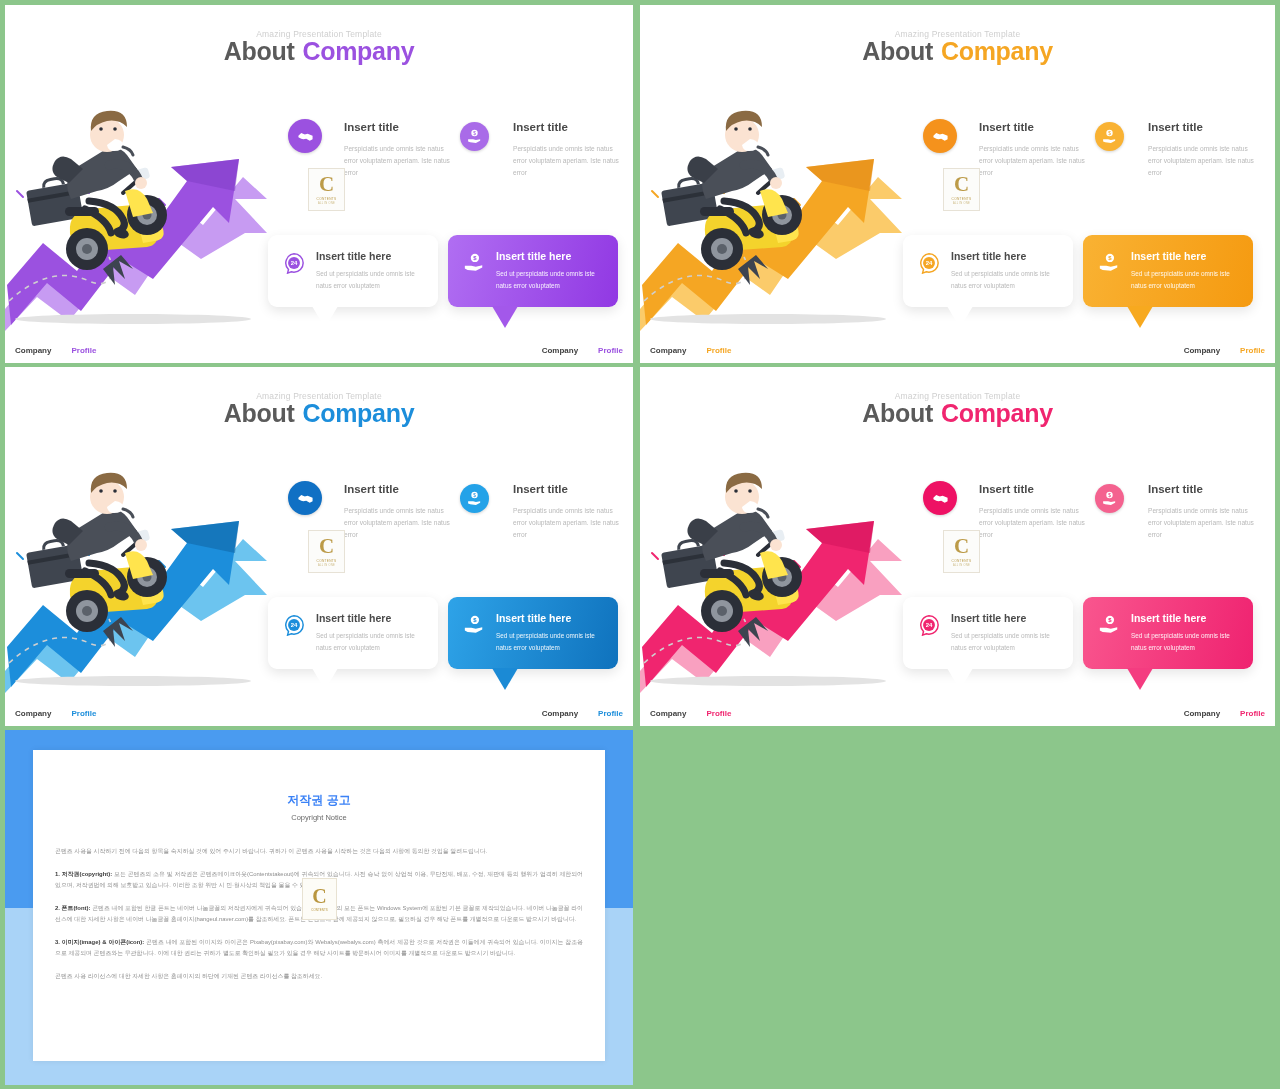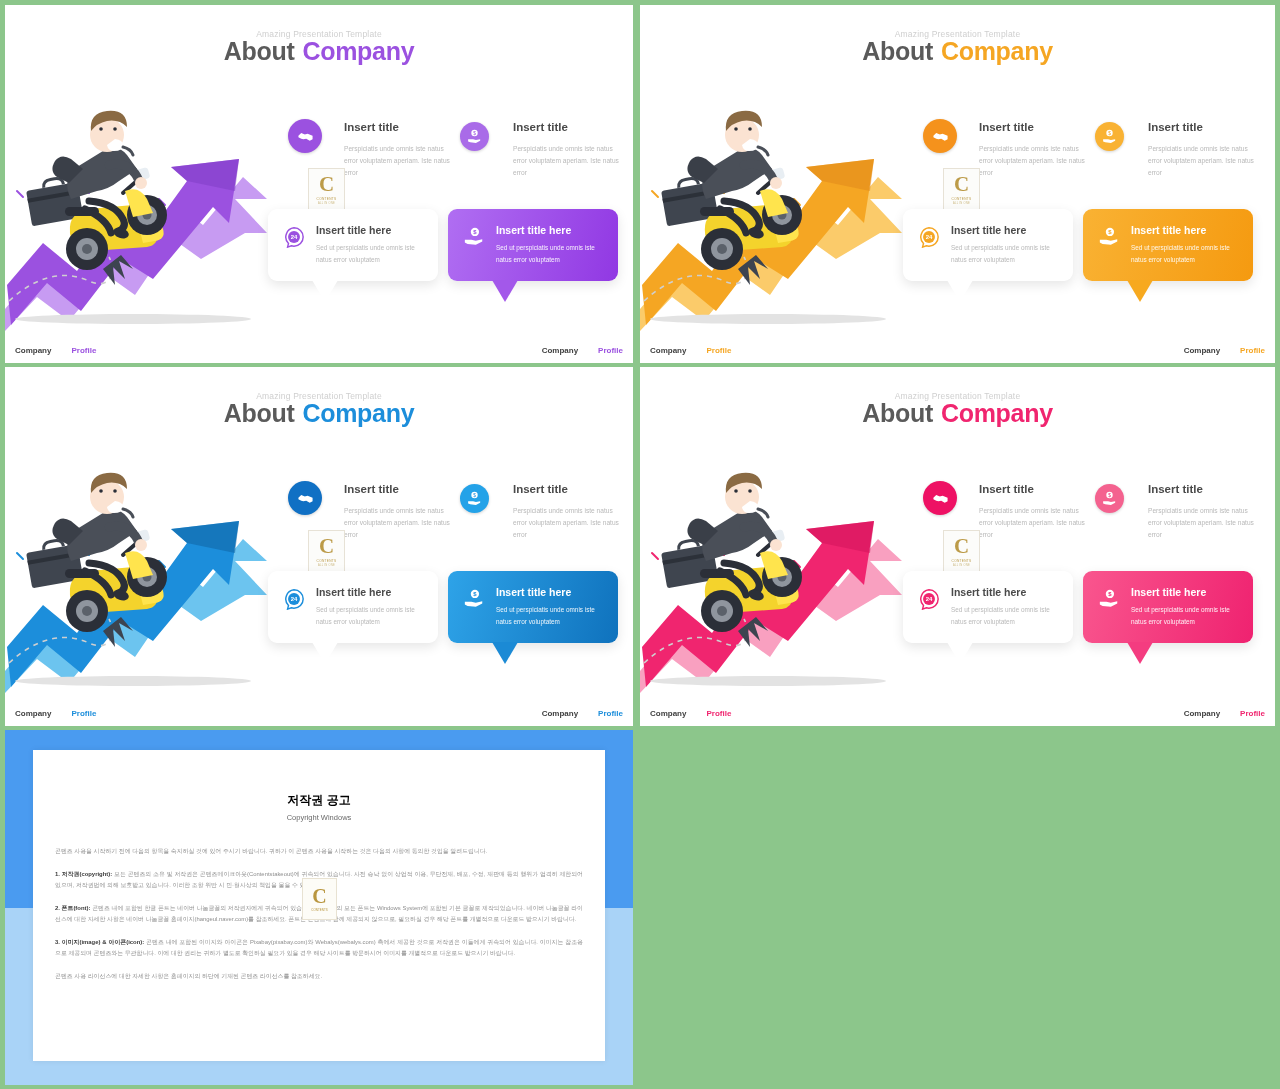--- a/index.html
+++ b/index.html
@@ -86,21 +86,21 @@
   .wm .wmc{
     font-family:"Liberation Serif","DejaVu Serif",serif;
     font-size:21px;font-weight:bold;
     color:#b9963f;line-height:1;
   }
   .wm .wmt{font-size:3.2px;color:#b9963f;letter-spacing:.3px;margin-top:2px;}
   .wm .wmt2{font-size:2.6px;color:#c9b478;letter-spacing:.3px;margin-top:1px;}
 
   
   .bubble{
-    position:absolute;top:204px;
+    position:absolute;top:230px;
     width:170px;height:72px;
     border-radius:9px;
     box-shadow:0 4px 12px rgba(0,0,0,.10);
   }
   .bubble.left{left:263px;background:#ffffff;}
   .bubble.right{left:443px;}
   .bubble .tail{
     position:absolute;bottom:-21px;left:44px;
     width:0;height:0;
     border-left:13px solid transparent;
@@ -144,21 +144,21 @@
     background:linear-gradient(to bottom,#4a9bf0 0%,#4a9bf0 50%,#a9d3f7 50%,#a9d3f7 100%);
     overflow:hidden;
   }
   .cp-page{
     position:absolute;left:28px;right:28px;top:20px;bottom:24px;
     background:#fff;
     box-shadow:0 0 6px rgba(0,0,0,.08);
   }
   .cp-title{
     text-align:center;margin-top:42px;
-    font-size:12px;font-weight:bold;color:#000000;
+    font-size:12px;font-weight:bold;color:#3b82f6;
   }
   .cp-sub{
     text-align:center;margin-top:4px;
     font-size:7.5px;color:#6a6a6a;
   }
   .cp-body{margin:24px 22px 0 22px;}
   .cp-p{
     font-size:5.9px;line-height:1.95;color:#8e8e8e;
     text-align:justify;margin-bottom:11px;
   }
@@ -657,21 +657,21 @@
       <span>Company</span><span class="p s4-accent">Profile</span>
     </div>
     <div class="foot r">
       <span>Company</span><span class="p s4-accent">Profile</span>
     </div>
   </div>
 
   <div class="cp-wrap">
     <div class="cp-page">
       <div class="cp-title">저작권 공고</div>
-      <div class="cp-sub">Copyright Windows</div>
+      <div class="cp-sub">Copyright Notice</div>
       <div class="cp-body">
         <div class="cp-p">콘텐츠 사용을 시작하기 전에 다음의 항목을 숙지하실 것에 있어 주시기 바랍니다. 귀하가 이 콘텐츠 사용을 시작하는 것은 다음의 사항에 동의한 것임을 알려드립니다.</div>
         <div class="cp-p"><b>1. 저작권(copyright):</b> 모든 콘텐츠의 소유 및 저작권은 콘텐츠메이크아웃(Contentstakeout)에 귀속되어 있습니다. 사전 승낙 없이 상업적 이용, 무단전재, 배포, 수정, 재판매 등의 행위가 엄격히 제한되어 있으며, 저작권법에 의해 보호받고 있습니다. 이러한 조항 위반 시 민·형사상의 책임을 물을 수 있습니다.</div>
         <div class="cp-p"><b>2. 폰트(font):</b> 콘텐츠 내에 포함된 한글 폰트는 네이버 나눔글꼴의 저작권자에게 귀속되어 있습니다. 한글 외의 모든 폰트는 Windows System에 포함된 기본 글꼴로 제작되었습니다. 네이버 나눔글꼴 라이선스에 대한 자세한 사항은 네이버 나눔글꼴 홈페이지(hangeul.naver.com)를 참조하세요. 폰트는 콘텐츠에 함께 제공되지 않으므로, 필요하실 경우 해당 폰트를 개별적으로 다운로드 받으시기 바랍니다.</div>
         <div class="cp-p"><b>3. 이미지(image) &amp; 아이콘(icon):</b> 콘텐츠 내에 포함된 이미지와 아이콘은 Pixabay(pixabay.com)와 Webalys(webalys.com) 측에서 제공한 것으로 저작권은 이들에게 귀속되어 있습니다. 이미지는 참조용으로 제공되며 콘텐츠와는 무관합니다. 이에 대한 권리는 귀하가 별도로 확인하실 필요가 있을 경우 해당 사이트를 방문하시어 이미지를 개별적으로 다운로드 받으시기 바랍니다.</div>
         <div class="cp-p">콘텐츠 사용 라이선스에 대한 자세한 사항은 홈페이지의 하단에 기재된 콘텐츠 라이선스를 참조하세요.</div>
       </div>
     </div>
   </div>
 

